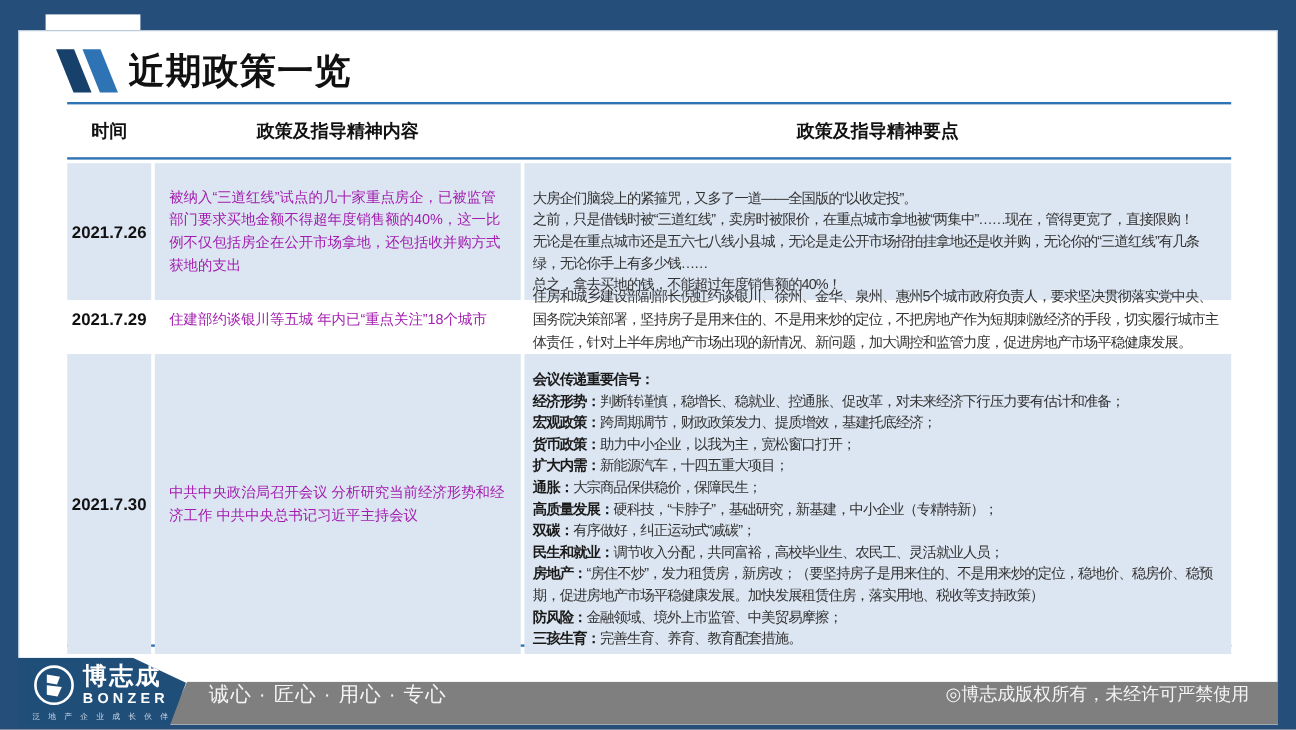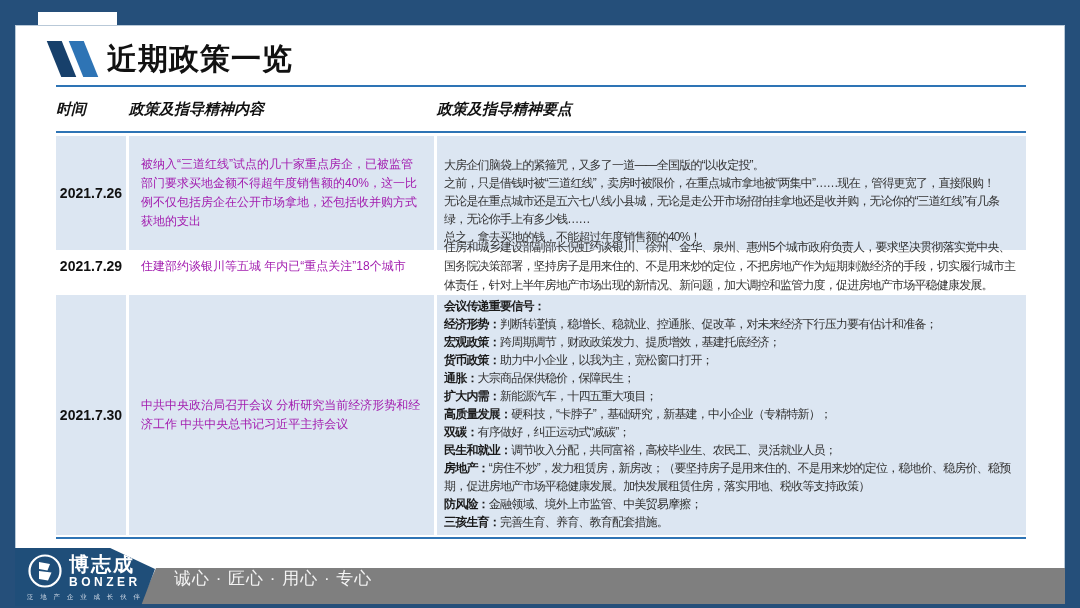--- a/index.html
+++ b/index.html
@@ -19,33 +19,33 @@
   .logo-mark{display:flex;margin-right:16px;}
   .logo-bar{width:15px;height:36px;transform:skewX(22deg);}
   .logo-bar.b1{background:#17406B;}
   .logo-bar.b2{background:#2E74B5;margin-left:7px;}
   .page-title{font-size:30px;font-weight:700;color:#111;letter-spacing:1px;}
 
   
   .tbl{position:absolute;left:40px;top:59px;width:970px;}
   .hline{height:2px;background:#2E74B5;}
   .thead{display:grid;grid-template-columns:70px 305px 1fr;column-gap:3px;height:44px;align-items:center;}
-  .th{font-size:15px;font-weight:700;color:#111;font-style:italic;}
+  .th{font-size:15px;font-weight:700;color:#111;text-align:center;}
   .trow{display:grid;grid-template-columns:70px 305px 1fr;column-gap:3px;}
   .trow .cell{box-sizing:border-box;}
   .trow.fill .cell{background:#DCE6F2;}
   .trow.r0{height:97px;margin-top:3px;}
   .trow.r1{height:62px;}
   .trow.r2{height:240px;margin-bottom:2px;}
   .date-cell{display:flex;align-items:center;justify-content:center;font-size:14px;font-weight:700;color:#111;}
   .content-cell{display:flex;align-items:center;padding:4px 12px;font-size:12px;line-height:19px;color:#a21caf;}
   .points-cell{padding:5px 8px 4px 7px;font-size:12px;letter-spacing:-0.8px;color:#333;}
   .trow.r0 .points-cell{line-height:18px;padding-top:20px;}
   .trow.r1 .points-cell{line-height:19px;display:flex;flex-direction:column;justify-content:center;}
-  .trow.r2 .points-cell{line-height:18px;padding-top:2px;}
+  .trow.r2 .points-cell{line-height:18px;padding-top:12px;}
   .point-line b{color:#1a1a1a;}
 
   
   .footer-gray{
     position:absolute;left:140px;top:568px;width:925px;height:36px;background:#7F7F7F;
     clip-path:polygon(16px 0,100% 0,100% 100%,0 100%);
     display:flex;align-items:center;justify-content:space-between;
     box-sizing:border-box;padding:0 24px 16px 34px;color:#f4f4f4;
   }
   .slogan{font-size:17px;letter-spacing:1px;}
@@ -106,37 +106,38 @@
   </div>
 
   <div class="trow r2 fill">
     <div class="cell date-cell">2021.7.30</div>
     <div class="cell content-cell">中共中央政治局召开会议 分析研究当前经济形势和经济工作 中共中央总书记习近平主持会议</div>
     <div class="cell points-cell">
               <div class="point-line"><b>会议传递重要信号：</b></div>
               <div class="point-line"><b>经济形势：</b>判断转谨慎，稳增长、稳就业、控通胀、促改革，对未来经济下行压力要有估计和准备；</div>
               <div class="point-line"><b>宏观政策：</b>跨周期调节，财政政策发力、提质增效，基建托底经济；</div>
               <div class="point-line"><b>货币政策：</b>助力中小企业，以我为主，宽松窗口打开；</div>
+              <div class="point-line"><b>扩大内需：</b>新能源汽车，十四五重大项目；</div>
               <div class="point-line"><b>通胀：</b>大宗商品保供稳价，保障民生；</div>
-              <div class="point-line"><b>扩大内需：</b>新能源汽车，十四五重大项目；</div>
               <div class="point-line"><b>高质量发展：</b>硬科技，“卡脖子”，基础研究，新基建，中小企业（专精特新）；</div>
               <div class="point-line"><b>双碳：</b>有序做好，纠正运动式“减碳”；</div>
               <div class="point-line"><b>民生和就业：</b>调节收入分配，共同富裕，高校毕业生、农民工、灵活就业人员；</div>
               <div class="point-line"><b>房地产：</b>“房住不炒”，发力租赁房，新房改；（要坚持房子是用来住的、不是用来炒的定位，稳地价、稳房价、稳预期，促进房地产市场平稳健康发展。加快发展租赁住房，落实用地、税收等支持政策）</div>
               <div class="point-line"><b>防风险：</b>金融领域、境外上市监管、中美贸易摩擦；</div>
               <div class="point-line"><b>三孩生育：</b>完善生育、养育、教育配套措施。</div>
             </div>
   </div>
 </div>
       <div class="hline"></div>
     </div>
   </div>
 
   <div class="footer-gray">
     <div class="slogan">诚心 · 匠心 · 用心 · 专心</div>
+    <div class="copyright">◎博志成版权所有，未经许可严禁使用</div>
   </div>
 
   <div class="badge">
     <div class="badge-main">
       <svg width="36" height="36" viewBox="0 0 36 36">
         <circle cx="18" cy="18" r="15.5" fill="none" stroke="#ffffff" stroke-width="2.2"></circle>
         <path d="M12 9 L23 11 L20.5 17.5 L12 16 Z" fill="#ffffff"></path>
         <path d="M12 18 L24.5 19.5 L21 27.5 L12 26 Z" fill="#ffffff"></path>
       </svg>
       <div class="badge-text">

